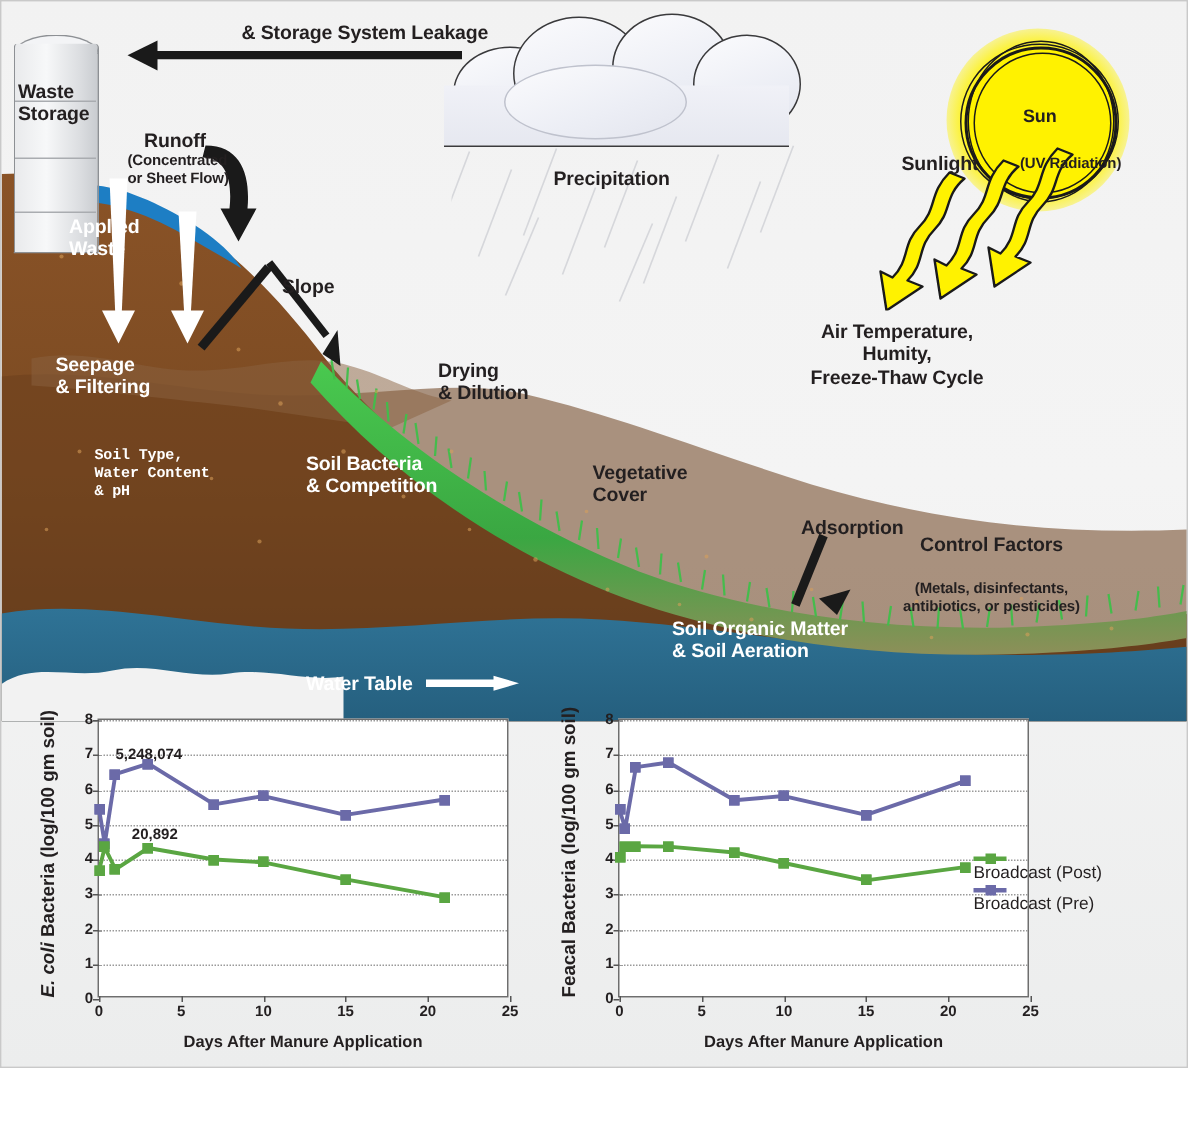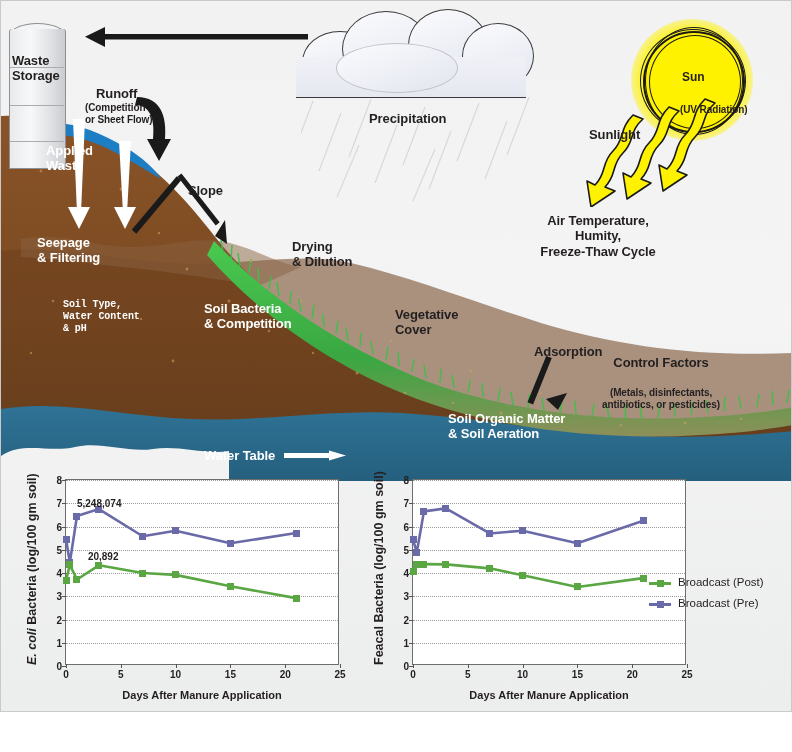--- a/index.html
+++ b/index.html
@@ -56,21 +56,21 @@
   .xtick{position:absolute;top:100%;margin-top:5px;transform:translateX(-50%);
          font-size:10px;font-weight:bold;color:#231f20;}
   .xtmark{position:absolute;top:100%;width:0;height:4px;border-left:1px solid #555;}
   .axTitle{position:absolute;font-size:11px;font-weight:bold;color:#231f20;white-space:nowrap;}
   .yTitle{position:absolute;font-size:12.5px;font-weight:bold;color:#231f20;
           white-space:nowrap;transform-origin:0 0;transform:rotate(-90deg);}
   .dlabel{position:absolute;font-size:10px;font-weight:bold;color:#231f20;white-space:nowrap;}
   .mk{position:absolute;width:7px;height:7px;margin:-3.5px 0 0 -3.5px;box-sizing:border-box;}
 
   #legend{position:absolute;left:648px;top:566px;}
-  .lgRow{display:flex;align-items:flex-end;height:21px;}
+  .lgRow{display:flex;align-items:flex-start;height:21px;flex-direction:column;}
   .lgSwatch{position:relative;width:22px;height:10px;margin-right:7px;}
   .lgLine{position:absolute;left:0;top:4px;width:22px;height:3px;}
   .lgDot{position:absolute;left:7.5px;top:1.5px;width:7px;height:7px;}
   .lgTxt{font-size:11.5px;color:#231f20;white-space:nowrap;}
 
   
   #caption{position:absolute;left:6px;top:722px;width:780px;font-family:"Liberation Serif",serif;
            font-size:13.5px;color:#231f20;white-space:nowrap;}
   #caption .it{font-style:italic;}
 </style>
@@ -257,30 +257,31 @@
         </g>
         <path d="M557,409 L566,392 L545,398 Z"></path>
       </g>
     </svg>
 
     <div style="position:absolute;left:176px;top:174px;width:5px;height:62px;background:#1a1a1a;
                 transform:rotate(-38deg);transform-origin:top center;"></div>
 
     <div id="labels">
         <div class="lbl" style="left: 160px; top: 13px; font-size: 13px;">
+          <div>&amp; Storage System Leakage</div>
         </div>
         <div class="lbl" style="left: 11px; top: 52px; font-size: 13px;">
           <div>Waste</div>
           <div>Storage</div>
         </div>
         <div class="lbl" style="left: 95px; top: 85px; font-size: 13px;">
           <div>Runoff</div>
         </div>
         <div class="lbl" style="left: 84px; top: 101px; font-size: 10px;">
-          <div>(Competition</div>
+          <div>(Concentrated</div>
           <div>or Sheet Flow)</div>
         </div>
         <div class="lbl w" style="left: 45px; top: 142px; font-size: 13px;">
           <div>Applied</div>
           <div>Waste</div>
         </div>
         <div class="lbl" style="left: 187px; top: 182px; font-size: 13px;">
           <div>Slope</div>
         </div>
         <div class="lbl w" style="left: 36px; top: 234px; font-size: 13px;">
@@ -296,21 +297,21 @@
           <div>Soil Bacteria</div>
           <div>&amp; Competition</div>
         </div>
         <div class="lbl" style="left: 291px; top: 238px; font-size: 13px;">
           <div>Drying</div>
           <div>&amp; Dilution</div>
         </div>
         <div class="lbl" style="left: 368px; top: 110px; font-size: 13px;">
           <div>Precipitation</div>
         </div>
-        <div class="lbl" style="left: 588px; top: 100px; font-size: 13px; margin-top: 26px;">
+        <div class="lbl" style="left: 600px; top: 100px; font-size: 13px;">
           <div>Sunlight</div>
         </div>
         <div class="lbl" style="left: 681px; top: 69px; font-size: 12px;">
           <div>Sun</div>
         </div>
         <div class="lbl c" style="left: 597px; top: 212px; font-size: 13px; transform: translateX(-50%);">
           <div>Air Temperature,</div>
           <div>Humity,</div>
           <div>Freeze-Thaw Cycle</div>
         </div>

